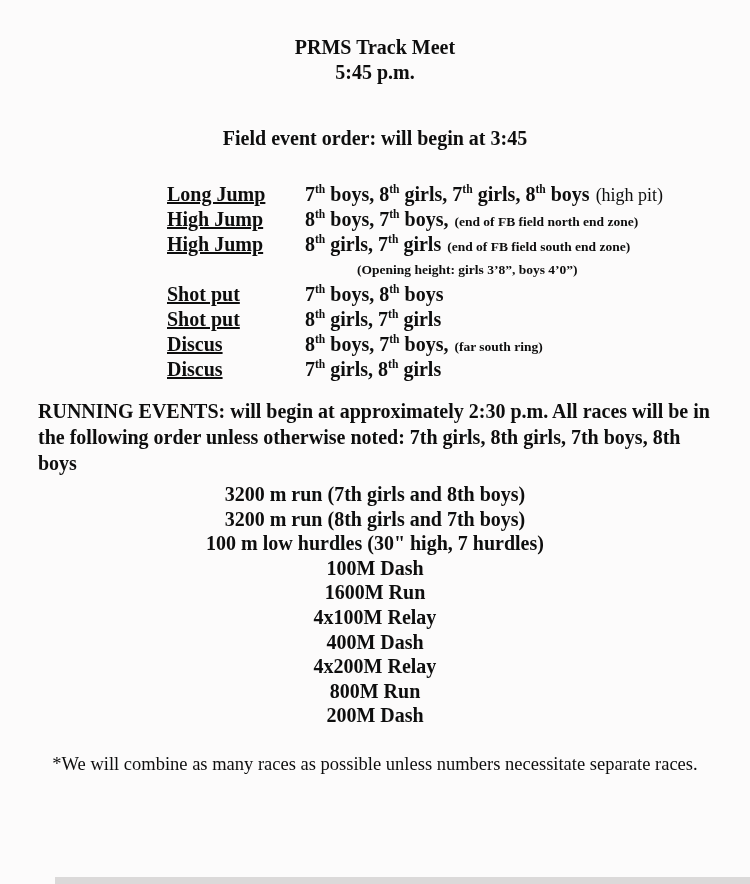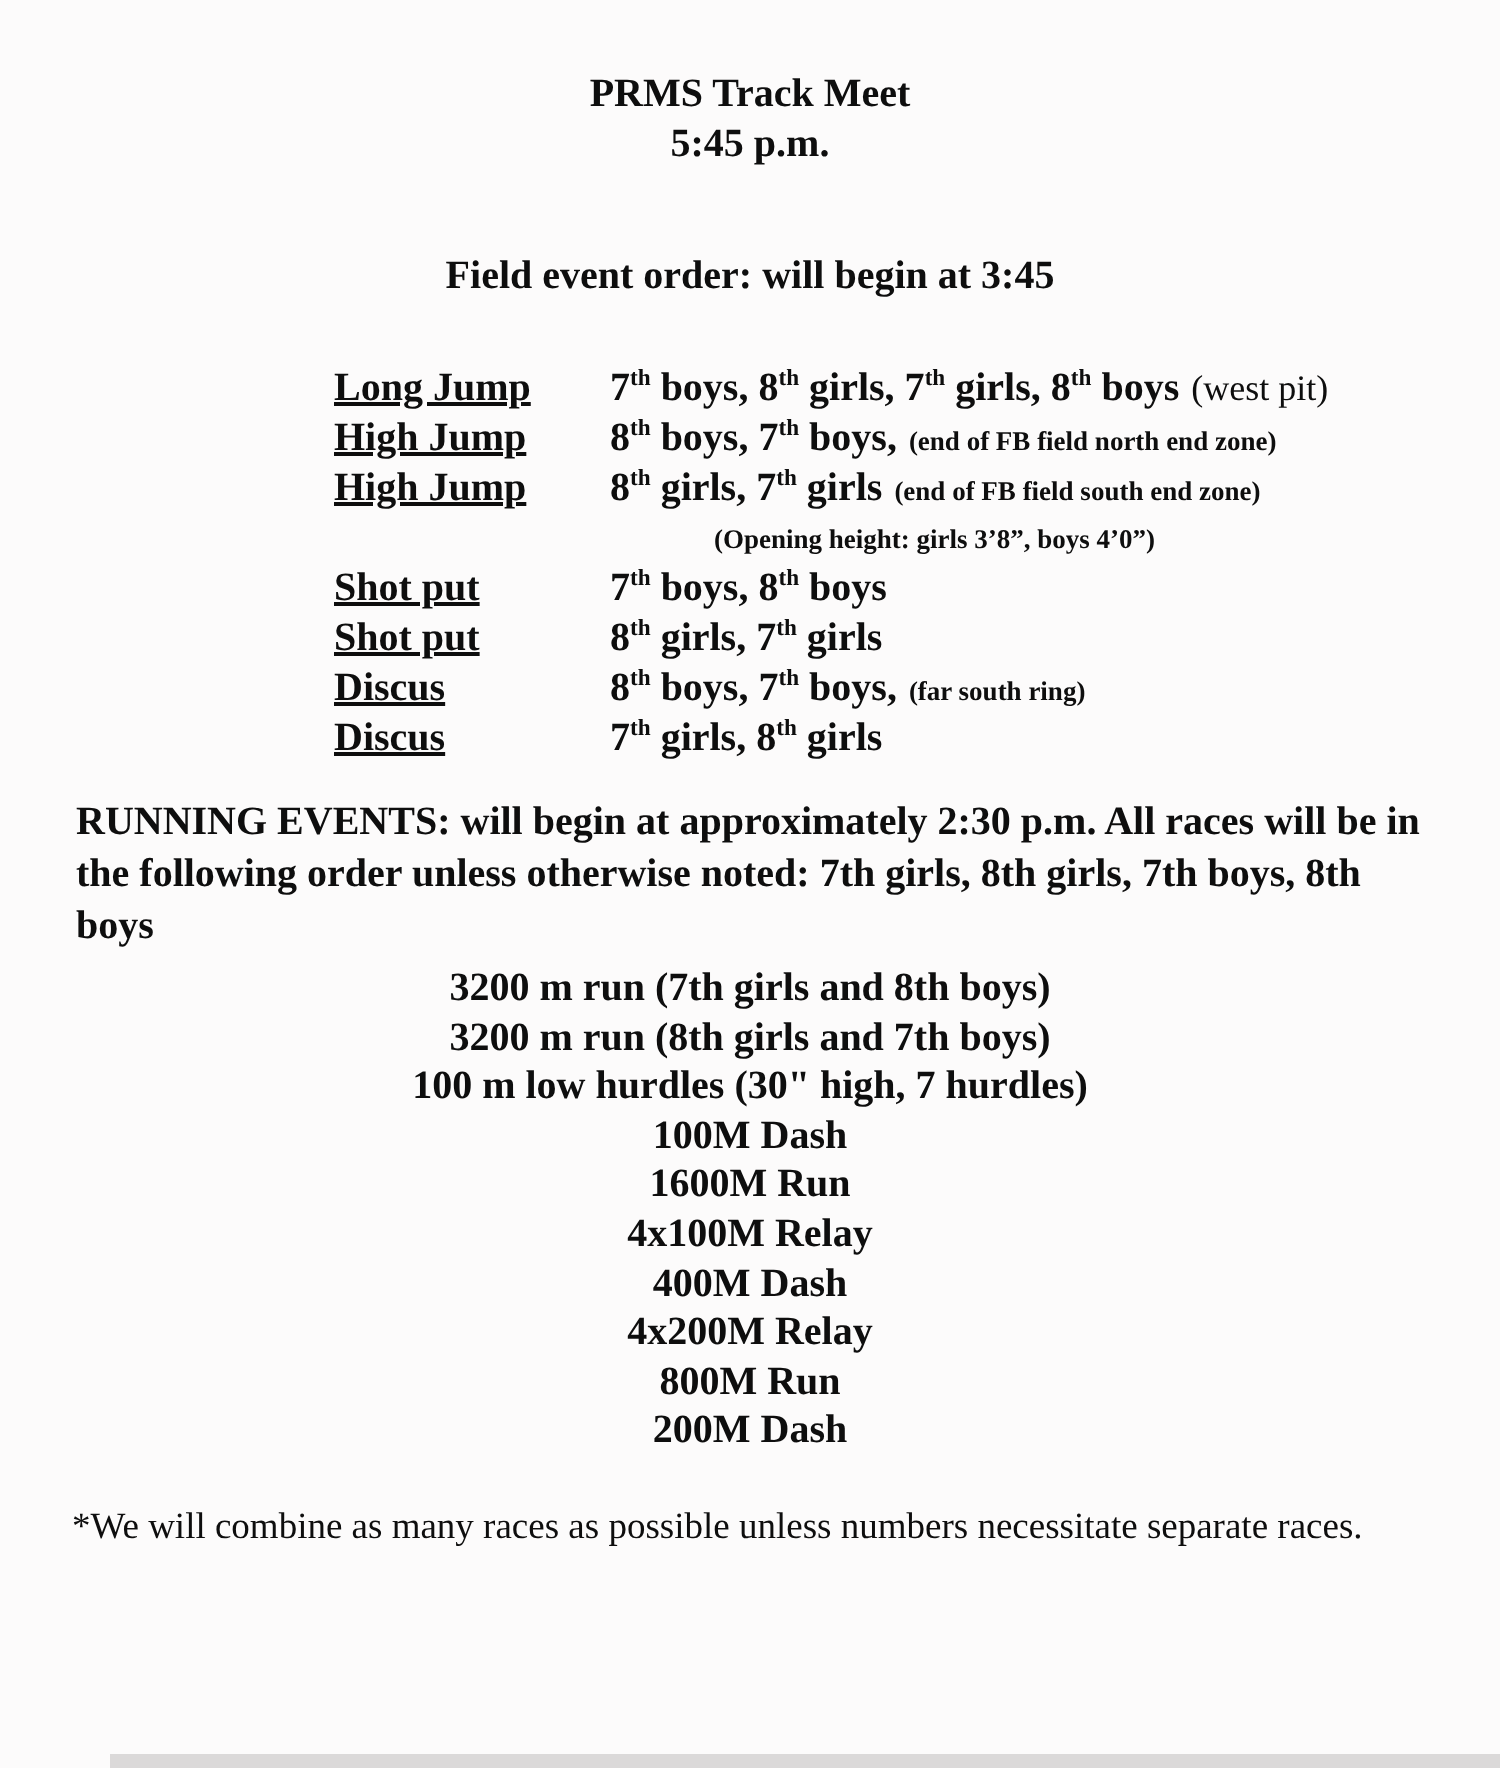--- a/index.html
+++ b/index.html
@@ -93,21 +93,21 @@
     font-size: 20px;
     font-weight: bold;
     line-height: 24.6px;
   }
   
   .footnote {
     margin: 22px 36px 0 36px;
     font-size: 18.5px;
     font-weight: normal;
     line-height: 29px;
-    text-align: left;
+    text-align: center;
   }
   
   .scan-edge {
     position: absolute;
     left: 55px;
     right: 0;
     bottom: 0;
     height: 7px;
     background: #dbd9d9;
   }
@@ -123,21 +123,21 @@
   </div>
 
   <div class="section-heading">Field event order: will begin at 3:45</div>
 
   <div class="field-list">
 
 
     <div class="frow">
       <span class="flabel">Long Jump</span>
       <span class="fteams">7<sup>th</sup> boys, 8<sup>th</sup> girls, 7<sup>th</sup> girls, 8<sup>th</sup> boys</span>
-      <span class="fnote-reg">(west pit)</span>
+      <span class="fnote-reg">(high pit)</span>
     </div>
 
     <div class="frow">
       <span class="flabel">High Jump</span>
       <span class="fteams">8<sup>th</sup> boys, 7<sup>th</sup> boys,</span>
       <span class="fnote-sm">(end of FB field north end zone)</span>
     </div>
 
     <div class="frow">
       <span class="flabel">High Jump</span>

